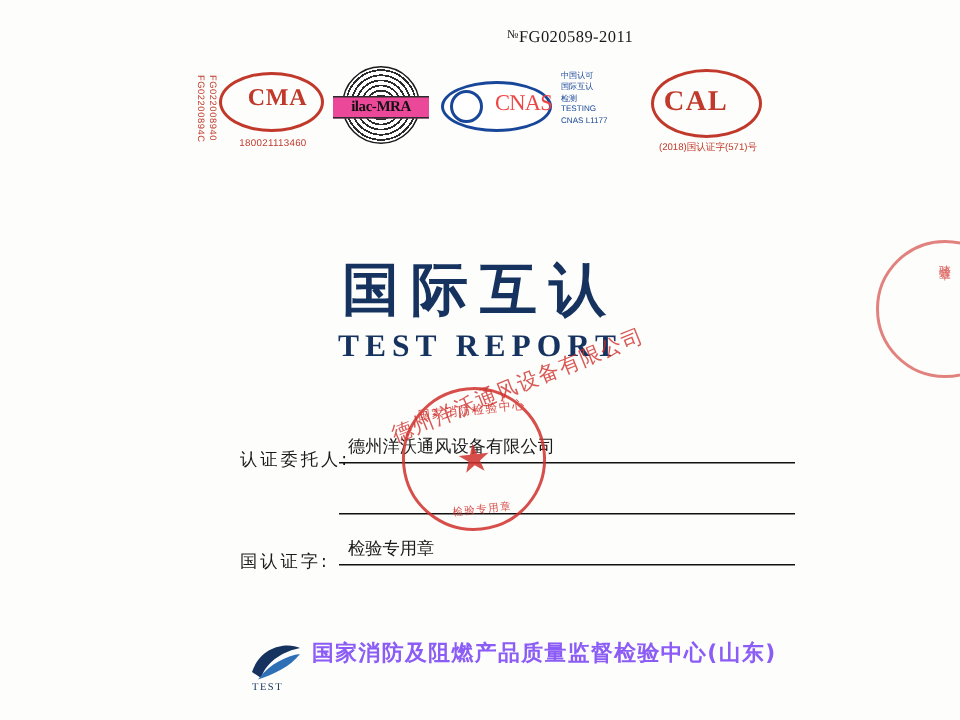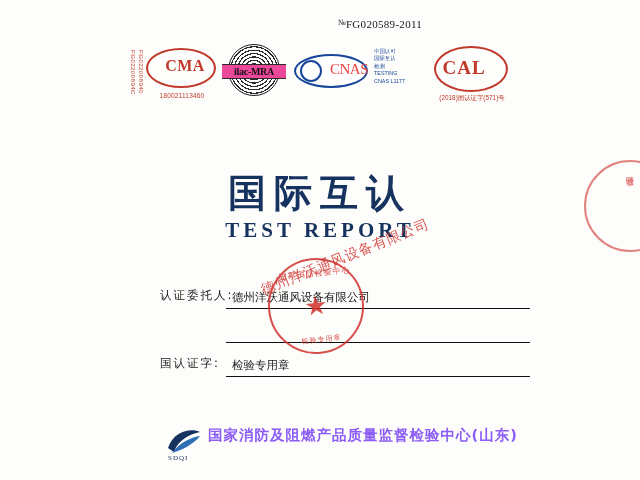--- a/index.html
+++ b/index.html
@@ -251,21 +251,21 @@
     top: 288px;
     width: 320px;
   }
   .field-row {
     position: relative;
     height: 34px;
   }
   .field-label {
     position: absolute;
     left: 0;
-    top: 0;
+    top: 11px;
     font-size: 11.5px;
     letter-spacing: 2px;
     color: #1a1a1a;
     font-family: "DejaVu Sans", sans-serif;
     white-space: nowrap;
   }
   .field-value {
     position: absolute;
     left: 72px;
     top: 2px;
@@ -485,17 +485,17 @@
   <div class="edge-seal"></div>
   <div class="edge-seal-text">骑缝章</div>
 
   <div class="footer">
     <div class="footer-logo">
       <svg width="36" height="30" viewBox="0 0 36 30">
         <path d="M2 22 C 8 4, 26 2, 34 6 C 24 8, 12 14, 8 26 Z" fill="#16335f"></path>
         <path d="M6 27 C 14 16, 26 11, 34 10 C 28 18, 16 24, 6 27 Z" fill="#2f6fb5"></path>
       </svg>
     </div>
-    <div class="footer-sdqi">SDQI</div>
+    <div class="footer-sdqi">TEST</div>
     <div class="footer-cn">国家消防及阻燃产品质量监督检验中心(山东)</div>
   </div>
 
 </div>
 
 </body></html>

